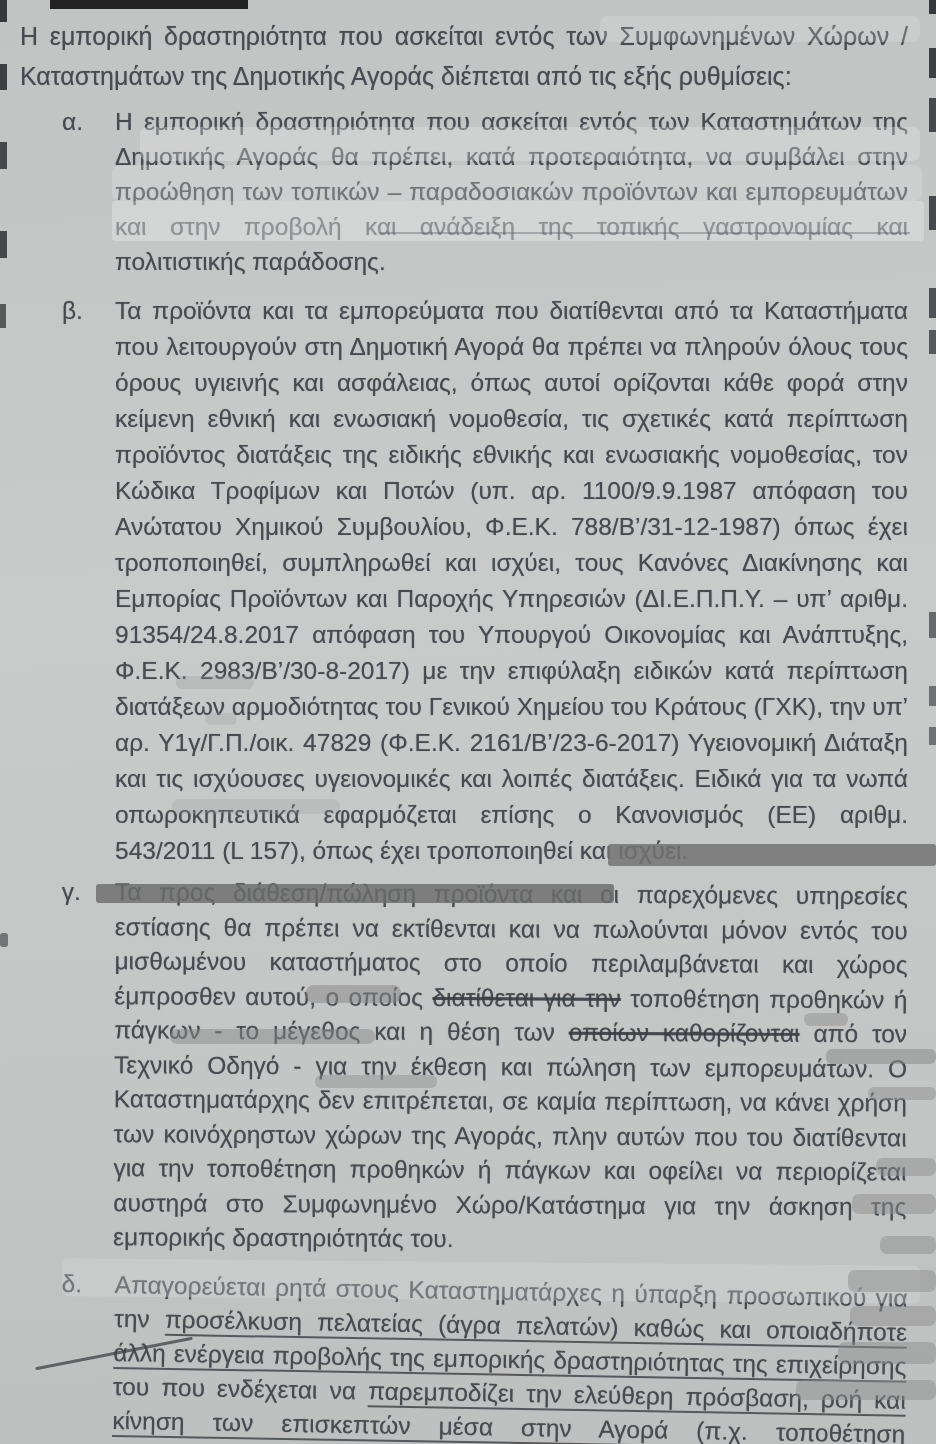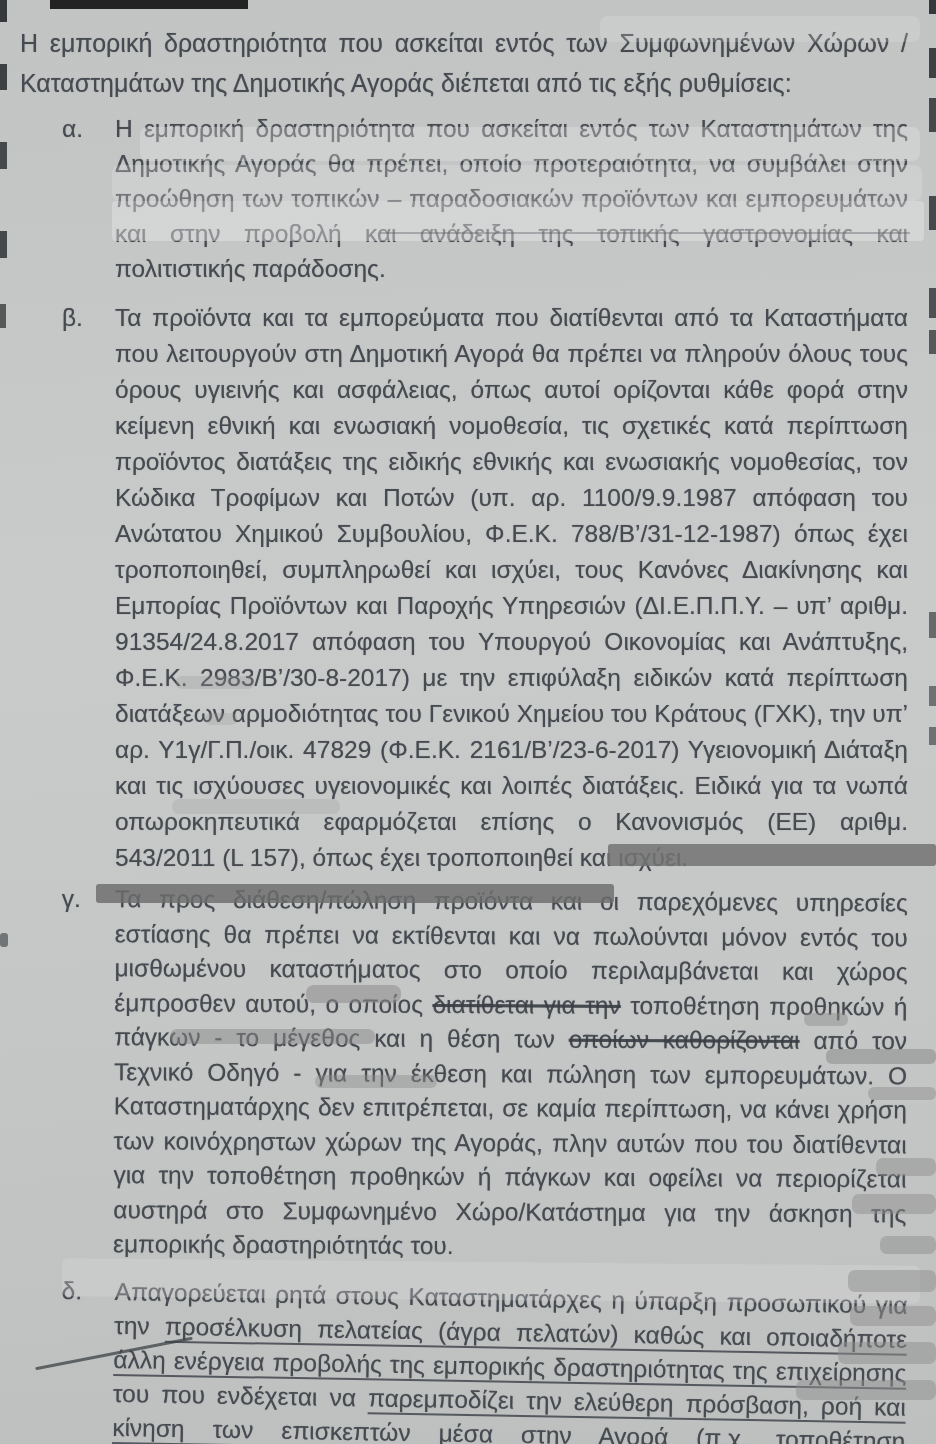--- a/index.html
+++ b/index.html
@@ -8,24 +8,23 @@
     background:#b7b9b8;
     font-family:"Liberation Sans","DejaVu Sans",sans-serif;
   }
   .page{
     position:relative;width:936px;height:1444px;overflow:hidden;
     background:linear-gradient(178deg,#c2c4c3 0%,#c9cbca 42%,#c4c6c5 75%,#bec0bf 100%);
     color:#464b51;
   }
   .content{
     position:absolute;inset:0;
-    padding:0 28px 0 20px;
+    padding:16px 28px 0 20px;
     box-sizing:border-box;
     text-shadow:0 0 1px rgba(70,75,82,.55);
-    margin-top:23px;
   }
   .intro{
     margin:0 0 8px 0;
     font-size:25px;line-height:40px;
     text-align:justify;
   }
   .item{
     display:flex;
     margin-left:42px;
     font-size:24.5px;
@@ -51,21 +50,21 @@
 </style>
 </head>
 <body>
 
 <div class="page">
   <div class="content">
     <p class="intro">Η εμπορική δραστηριότητα που ασκείται εντός των Συμφωνημένων Χώρων / Καταστημάτων της Δημοτικής Αγοράς διέπεται από τις εξής ρυθμίσεις:</p>
     <div id="clauses">
         <div class="item">
           <span class="label">α.</span>
-          <p class="body"><span>Η εμπορική δραστηριότητα που ασκείται εντός των Καταστημάτων της Δημοτικής Αγοράς θα πρέπει, οποίο προτεραιότητα, να συμβάλει στην προώθηση των τοπικών – παραδοσιακών προϊόντων και εμπορευμάτων και στην προβολή και ανάδειξη της τοπικής γαστρονομίας και πολιτιστικής παράδοσης.</span></p>
+          <p class="body"><span>Η εμπορική δραστηριότητα που ασκείται εντός των Καταστημάτων της Δημοτικής Αγοράς θα πρέπει, κατά προτεραιότητα, να συμβάλει στην προώθηση των τοπικών – παραδοσιακών προϊόντων και εμπορευμάτων και στην προβολή και ανάδειξη της τοπικής γαστρονομίας και πολιτιστικής παράδοσης.</span></p>
         </div>
         <div class="item">
           <span class="label">β.</span>
           <p class="body"><span>Τα προϊόντα και τα εμπορεύματα που διατίθενται από τα Καταστήματα που λειτουργούν στη Δημοτική Αγορά θα πρέπει να πληρούν όλους τους όρους υγιεινής και ασφάλειας, όπως αυτοί ορίζονται κάθε φορά στην κείμενη εθνική και ενωσιακή νομοθεσία, τις σχετικές κατά περίπτωση προϊόντος διατάξεις της ειδικής εθνικής και ενωσιακής νομοθεσίας, τον Κώδικα Τροφίμων και Ποτών (υπ. αρ. 1100/9.9.1987 απόφαση του Ανώτατου Χημικού Συμβουλίου, Φ.Ε.Κ. 788/Β’/31-12-1987) όπως έχει τροποποιηθεί, συμπληρωθεί και ισχύει, τους Κανόνες Διακίνησης και Εμπορίας Προϊόντων και Παροχής Υπηρεσιών (ΔΙ.Ε.Π.Π.Υ. – υπ’ αριθμ. 91354/24.8.2017 απόφαση του Υπουργού Οικονομίας και Ανάπτυξης, Φ.Ε.Κ. 2983/Β’/30-8-2017) με την επιφύλαξη ειδικών κατά περίπτωση διατάξεων αρμοδιότητας του Γενικού Χημείου του Κράτους (ΓΧΚ), την υπ’ αρ. Υ1γ/Γ.Π./οικ. 47829 (Φ.Ε.Κ. 2161/Β’/23-6-2017) Υγειονομική Διάταξη και τις ισχύουσες υγειονομικές και λοιπές διατάξεις. Ειδικά για τα νωπά οπωροκηπευτικά εφαρμόζεται επίσης ο Κανονισμός (ΕΕ) αριθμ. 543/2011 (L 157), όπως έχει τροποποιηθεί και ισχύει.</span></p>
         </div>
         <div class="item">
           <span class="label">γ.</span>
           <p class="body"><span>Τα προς διάθεση/πώληση προϊόντα και οι παρεχόμενες υπηρεσίες εστίασης θα πρέπει να εκτίθενται και να πωλούνται μόνον εντός του μισθωμένου καταστήματος στο οποίο περιλαμβάνεται και χώρος έμπροσθεν αυτού, ο οποίος </span><span class="mark-strike">διατίθεται για την</span><span> τοποθέτηση προθηκών ή πάγκων - το μέγεθος και η θέση των </span><span class="mark-strike">οποίων καθορίζονται</span><span> από τον Τεχνικό Οδηγό - για την έκθεση και πώληση των εμπορευμάτων. Ο Καταστηματάρχης δεν επιτρέπεται, σε καμία περίπτωση, να κάνει χρήση των κοινόχρηστων χώρων της Αγοράς, πλην αυτών που του διατίθενται για την τοποθέτηση προθηκών ή πάγκων και οφείλει να περιορίζεται αυστηρά στο Συμφωνημένο Χώρο/Κατάστημα για την άσκηση της εμπορικής δραστηριότητάς του.</span></p>
         </div>
         <div class="item">

